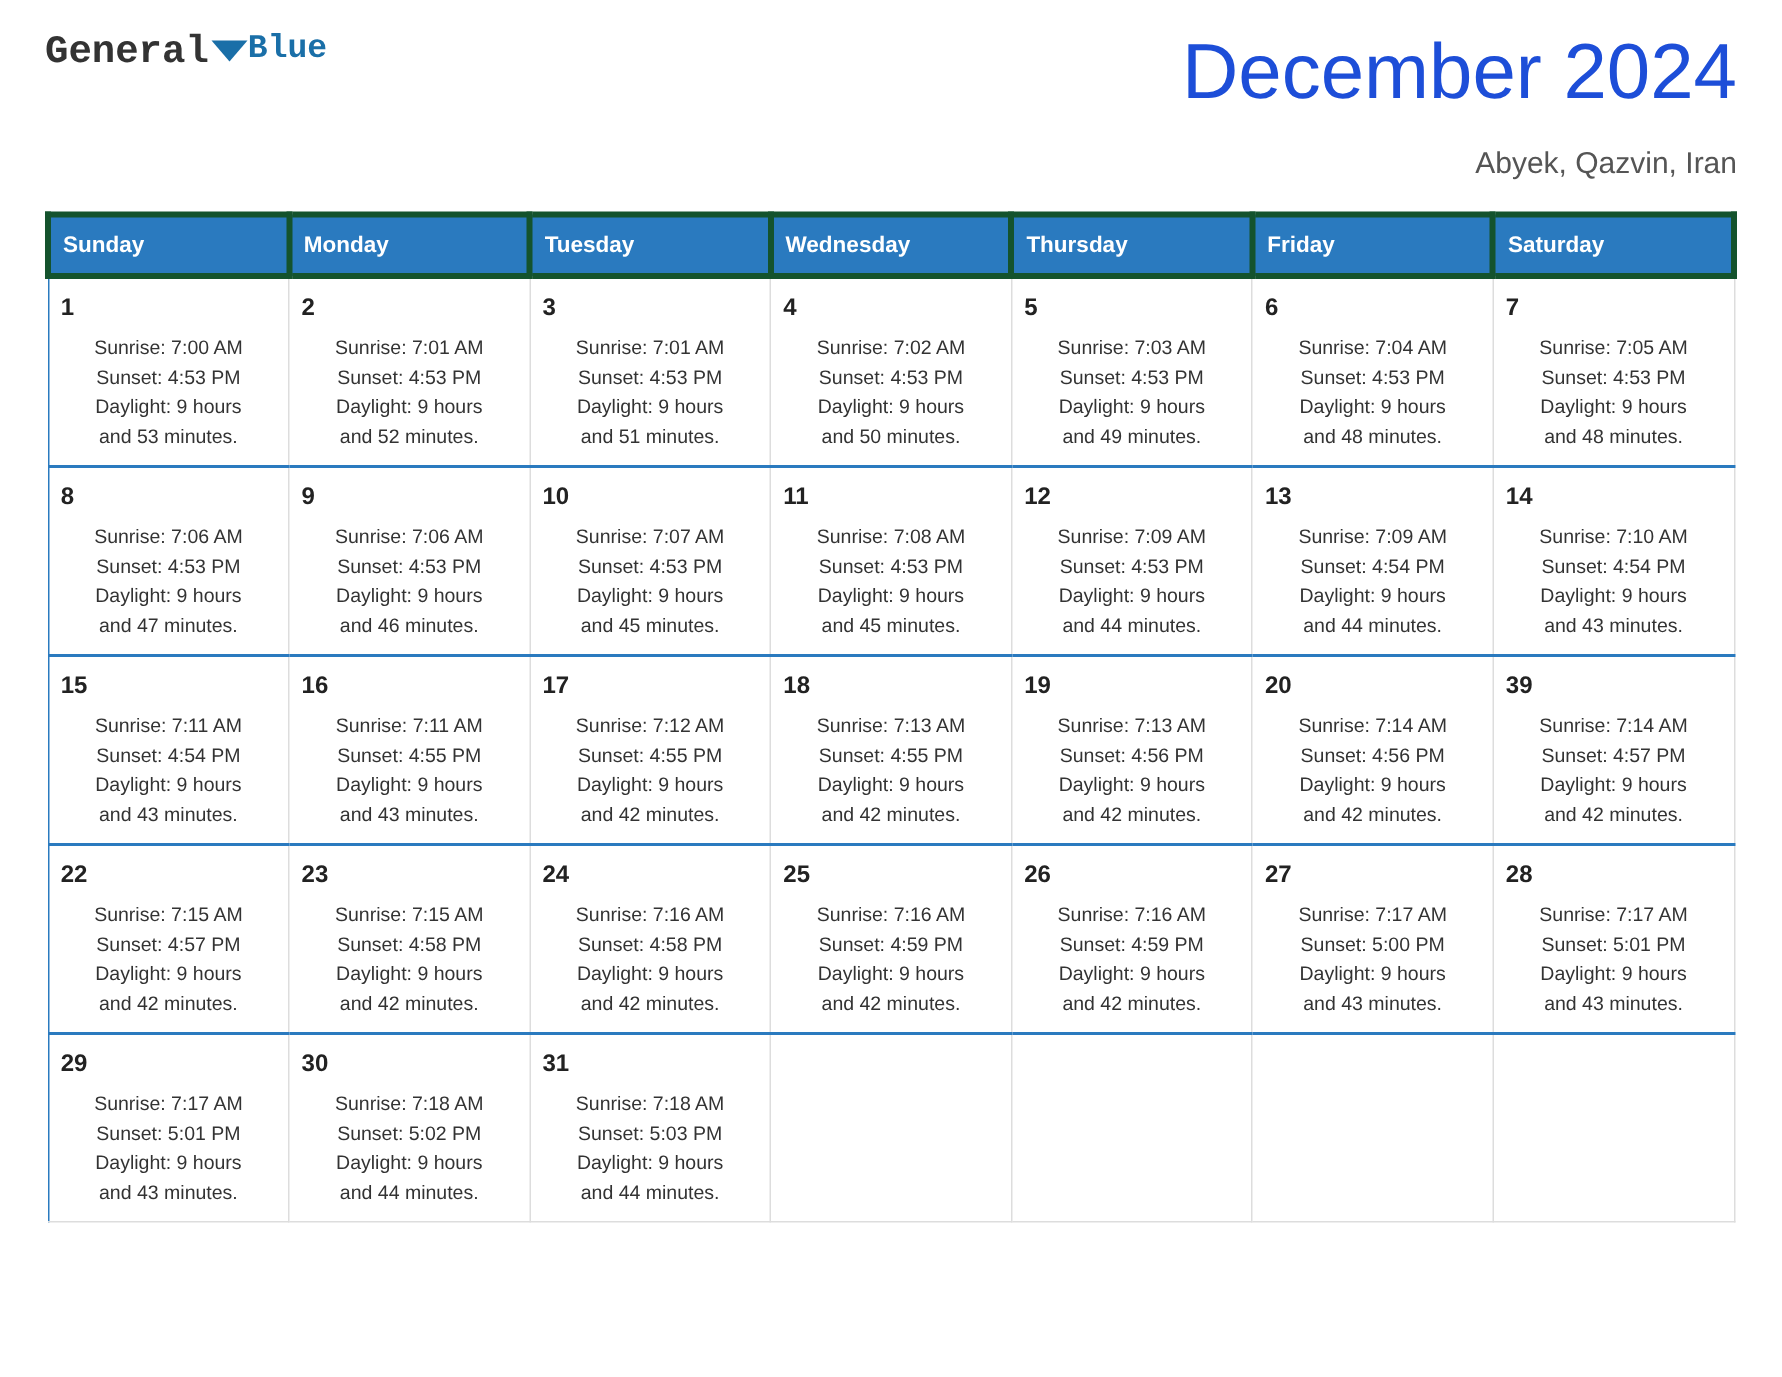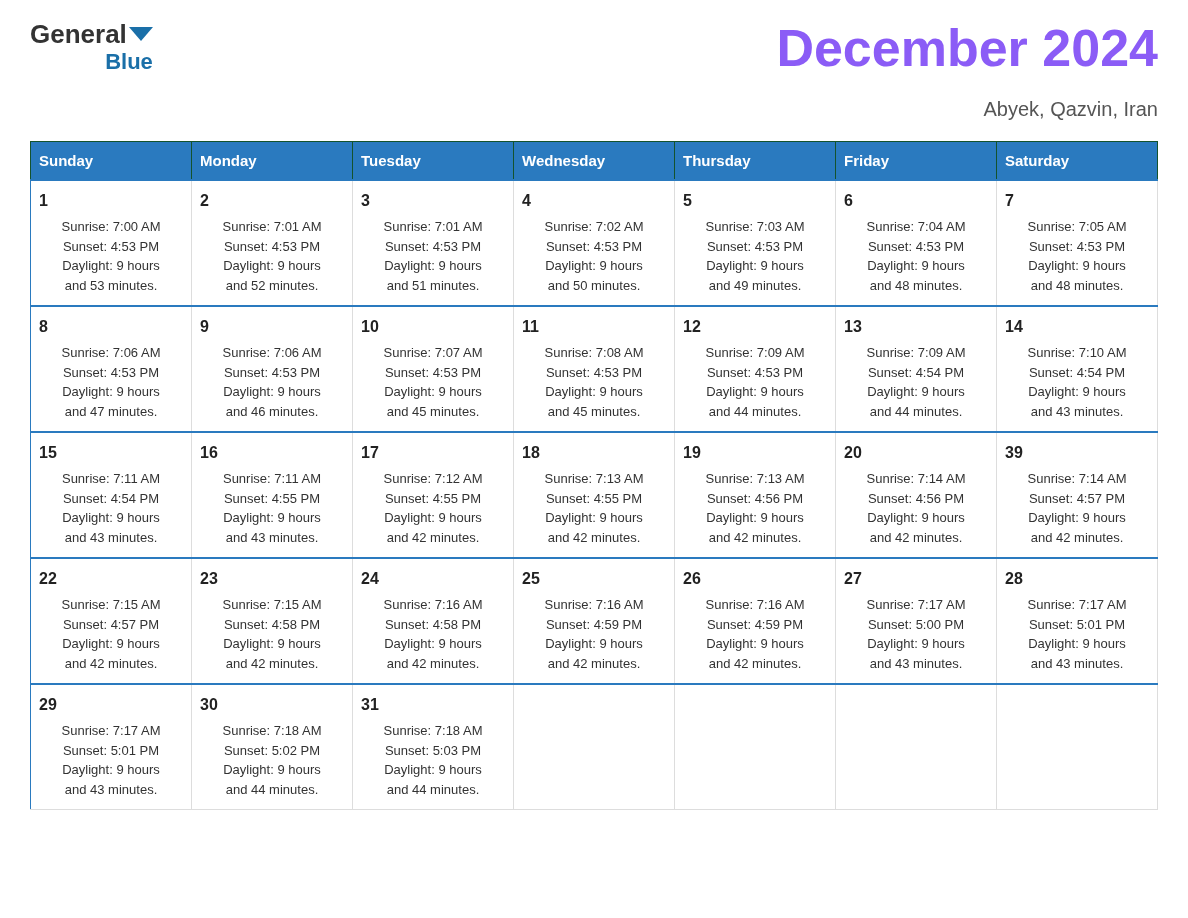--- a/index.html
+++ b/index.html
@@ -10,22 +10,23 @@
       color: #333;
     }
     .header {
       display: flex;
       justify-content: space-between;
       align-items: flex-start;
       margin-bottom: 20px;
     }
     .logo {
       display: flex;
-      flex-direction: column;
-      align-items: flex-end;
+      flex-direction: row;
+      align-items: flex-start;
+      font-family: Liberation Mono, monospace;
     }
     .logo-text {
       font-size: 26px;
       font-weight: bold;
       color: #333;
       line-height: 1.1;
     }
     .logo-arrow {
       width: 0;
       height: 0;
@@ -34,42 +35,42 @@
       border-top: 14px solid #1a6fa8;
       display: inline-block;
       margin-left: 2px;
       vertical-align: middle;
     }
     .logo-line1 { display: flex; align-items: center; }
     .logo-line2 { color: #1a6fa8; font-size: 22px; font-weight: bold; }
     .title-block { text-align: right; }
     .month-title {
       font-size: 52px;
-      font-weight: bold;
-      color: #8b5cf6;
+      font-weight: normal;
+      color: #1d4ed8;
       line-height: 1.1;
     }
     .subtitle {
       font-size: 20px;
       color: #555;
       margin-top: 21px;
     }
     table {
       width: 100%;
       border-collapse: collapse;
       table-layout: fixed;
     }
     thead tr th {
       background-color: #2a7abf;
       color: #fff;
       font-size: 15px;
       font-weight: bold;
       padding: 10px 8px;
       text-align: left;
-      border: 1px solid #14532d;
+      border: 4px solid #14532d;
     }
     tbody tr td {
       border: 1px solid #ccc;
       vertical-align: top;
       padding: 8px 8px 10px 8px;
       font-size: 13px;
       line-height: 1.5;
       min-height: 90px;
     }
     .day-number {

